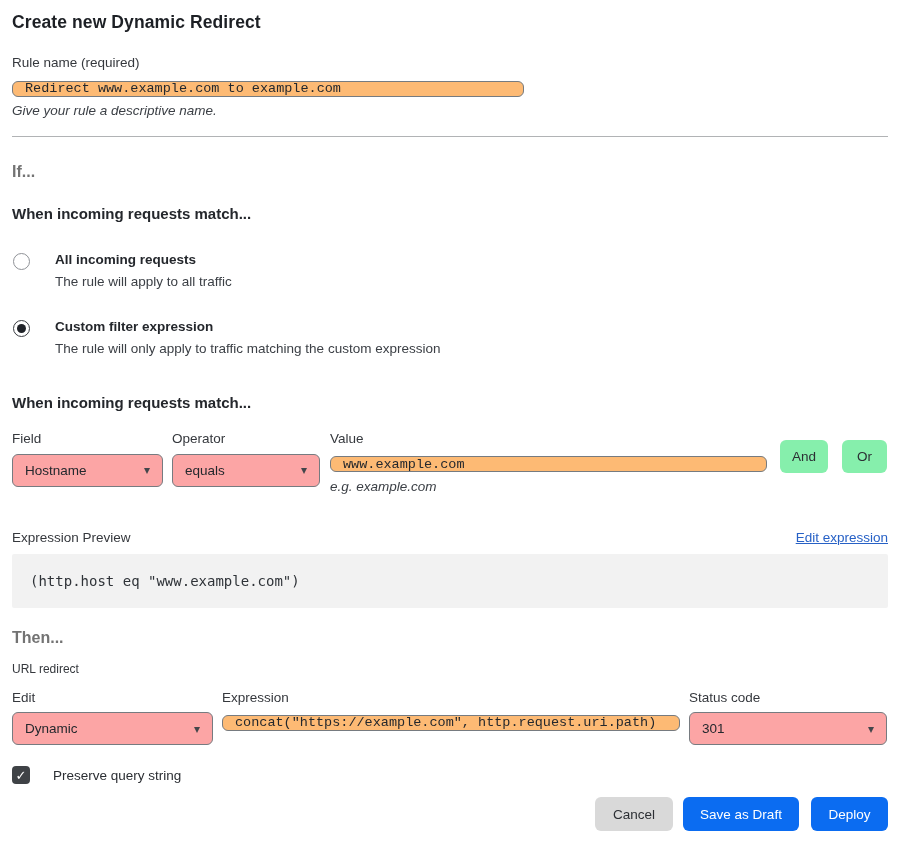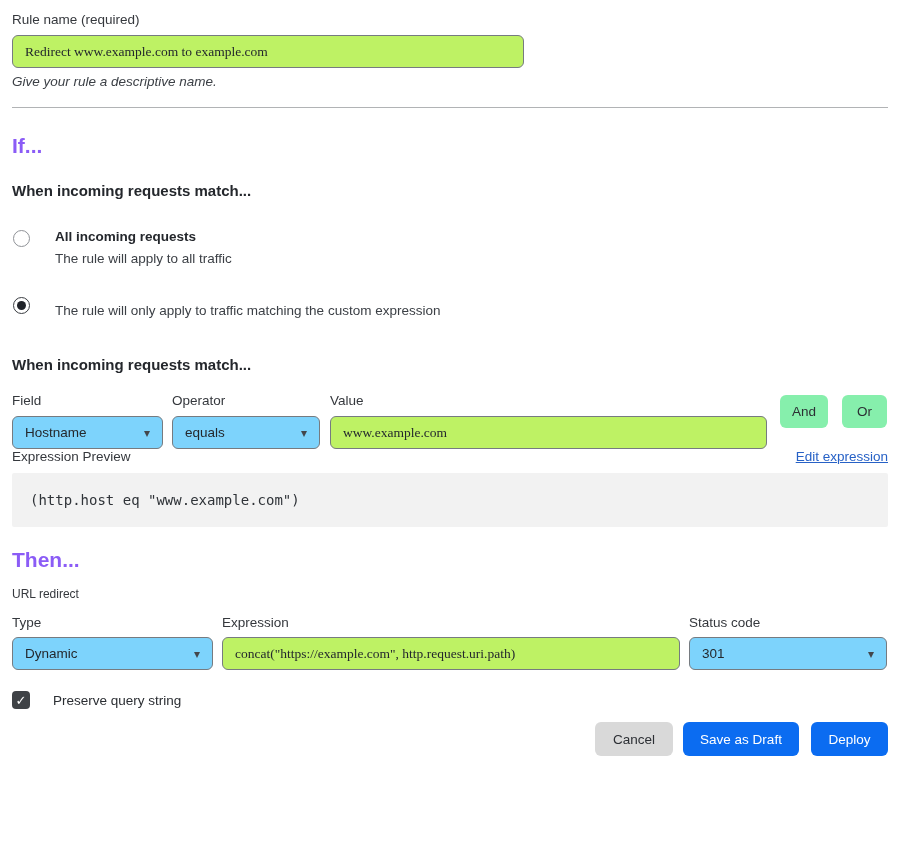--- a/index.html
+++ b/index.html
@@ -21,51 +21,51 @@
     margin-bottom: 22px;
   }
 
   .field-label {
     font-size: 13.5px;
     color: #35383d;
     margin-bottom: 8px;
   }
 
   .text-input {
-    height: 33px;
+    height: 16px;
     border: 1px solid #767b80;
     border-radius: 6px;
     padding: 0 12px;
     font-size: 13.5px;
-    font-family: Liberation Serif, serif;
+    font-family: Liberation Mono, monospace;
     color: #24282d;
-    background: #bef264;
+    background: #fdba74;
     width: 100%;
     outline: none;
   }
   .rule-name-input { width: 512px; }
 
   .help-text {
     font-size: 13.5px;
     color: #3c4046;
     margin-top: 6px;
     font-style: italic;
   }
 
   .divider {
     border: none;
     border-top: 1.5px solid #b1b3b5;
     margin: 18px 0 0 0;
     width: 876px;
   }
 
   .section-heading {
-    font-size: 21px;
+    font-size: 16px;
     font-weight: bold;
-    color: #8b5cf6;
+    color: #737373;
   }
   .sub-heading {
     font-size: 15px;
     font-weight: bold;
     color: #24272c;
   }
 
   
   .radio-option { display: flex; margin-top: 30px; }
   .radio-circle {
@@ -95,21 +95,21 @@
   .col-field    { width: 151px; margin-right: 9px; }
   .col-operator { width: 148px; margin-right: 10px; }
   .col-value    { width: 437px; margin-right: 13px; }
   .col-and      { width: 48px; margin-right: 14px; display: flex; flex-direction: column; justify-content: flex-end; }
   .col-or       { width: 45px; display: flex; flex-direction: column; justify-content: flex-end; }
 
   .select-box {
     height: 33px;
     border: 1px solid #767b80;
     border-radius: 6px;
-    background: #7dd3fc;
+    background: #fca5a5;
     display: flex;
     align-items: center;
     justify-content: space-between;
     padding: 0 12px;
     font-size: 13.5px;
     color: #24282d;
     cursor: pointer;
     width: 100%;
   }
   .chevron {
@@ -129,20 +129,21 @@
     color: #2c2f34;
     cursor: pointer;
     width: 100%;
   }
 
   
   .preview-header {
     display: flex;
     justify-content: space-between;
     align-items: flex-end;
+    margin-top: 36px;
   }
   .preview-label { font-size: 13.5px; color: #35383d; }
   .edit-link {
     font-size: 13.5px;
     color: #2761c6;
     text-decoration: underline;
     cursor: pointer;
   }
   .code-box {
     margin-top: 9px;
@@ -205,20 +206,21 @@
   .btn-blue { background: #0b6cf1; color: #ffffff; }
   .btn-save { width: 116px; margin-right: 12px; }
   .btn-deploy { width: 77px; }
 </style>
 </head>
 <body>
 
 <div class="container">
   <div class="content">
 
+    <h1 class="page-title">Create new Dynamic Redirect</h1>
 
     <div>
       <div class="field-label">Rule name (required)</div>
       <input type="text" class="text-input rule-name-input" value="Redirect www.example.com to example.com" style="">
       <div class="help-text">Give your rule a descriptive name.</div>
     </div>
 
     <hr class="divider">
 
     <h2 class="section-heading" style="margin-top: 26px;">If...</h2>
@@ -228,20 +230,21 @@
       <span class="radio-circle"></span>
       <div class="radio-texts">
         <div class="radio-label">All incoming requests</div>
         <div class="radio-desc">The rule will apply to all traffic</div>
       </div>
     </div>
 
     <div class="radio-option">
       <span class="radio-circle selected"></span>
       <div class="radio-texts">
+        <div class="radio-label">Custom filter expression</div>
         <div class="radio-desc">The rule will only apply to traffic matching the custom expression</div>
       </div>
     </div>
 
     <h3 class="sub-heading" style="margin-top: 38px;">When incoming requests match...</h3>
 
     <div class="builder-row">
       <div class="col-field">
         <div class="field-label">Field</div>
         <div class="select-box">
@@ -252,41 +255,42 @@
       <div class="col-operator">
         <div class="field-label">Operator</div>
         <div class="select-box">
           <span>equals</span>
           <span class="chevron">▾</span>
         </div>
       </div>
       <div class="col-value">
         <div class="field-label">Value</div>
         <input type="text" class="text-input" value="www.example.com" style="">
+        <div class="help-text" style="margin-top: 7px;">e.g. example.com</div>
       </div>
       <div class="col-and" style="padding-bottom: 21px;">
         <button class="gray-btn">And</button>
       </div>
       <div class="col-or" style="padding-bottom: 21px;">
         <button class="gray-btn">Or</button>
       </div>
     </div>
 
     <div class="preview-header">
       <span class="preview-label">Expression Preview</span>
       <a class="edit-link">Edit expression</a>
     </div>
     <div class="code-box">(http.host eq "www.example.com")</div>
 
     <h2 class="section-heading then-heading">Then...</h2>
     <div class="url-redirect-label">URL redirect</div>
 
     <div class="then-row">
       <div class="col-type">
-        <div class="field-label">Type</div>
+        <div class="field-label">Edit</div>
         <div class="select-box">
           <span>Dynamic</span>
           <span class="chevron">▾</span>
         </div>
       </div>
       <div class="col-expression">
         <div class="field-label">Expression</div>
         <input type="text" class="text-input" value="concat(&quot;https://example.com&quot;, http.request.uri.path)" style="">
       </div>
       <div class="col-status">

